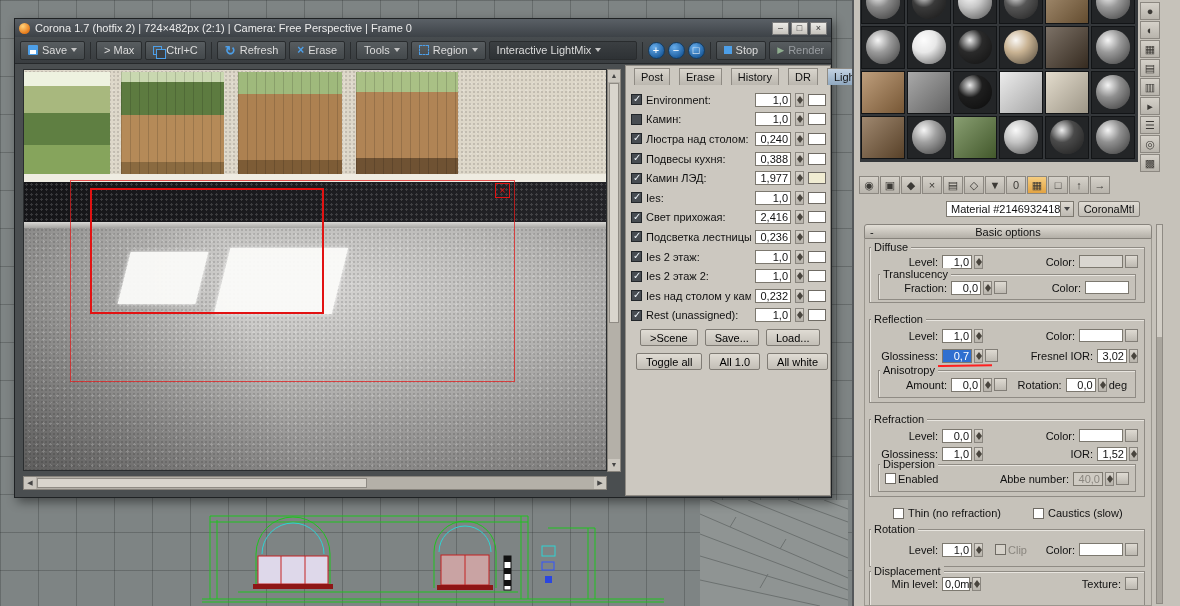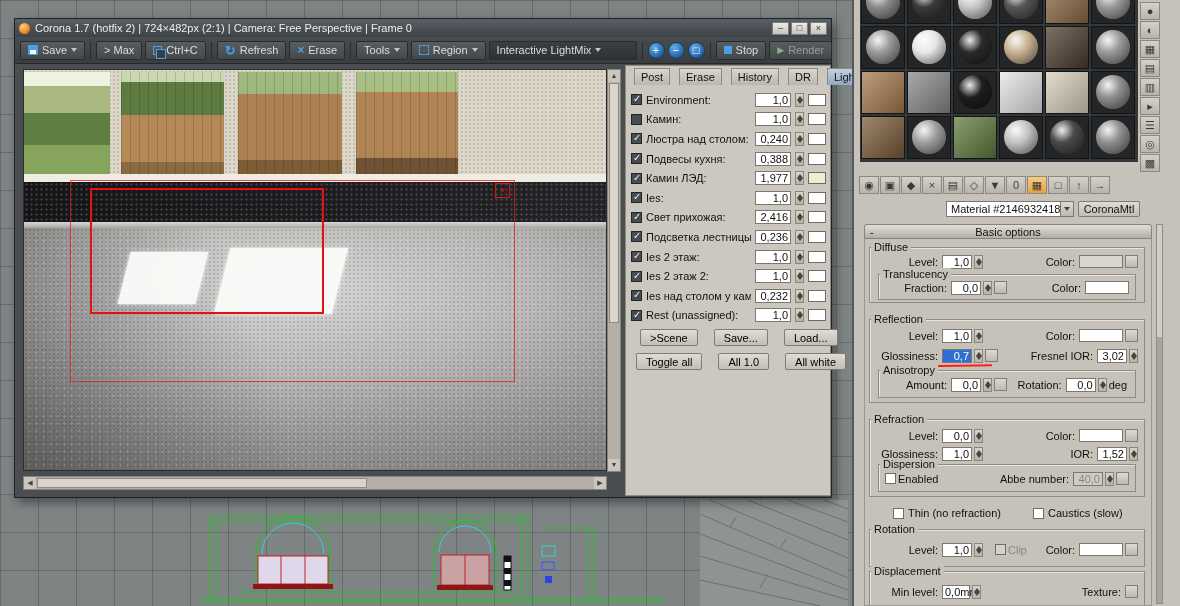--- a/index.html
+++ b/index.html
@@ -69,21 +69,21 @@
 .tabs{position:absolute;left:8px;top:2px;right:2px;height:17px;display:flex;gap:9px}
 .tab{padding:2px 6px 0 6px;background:linear-gradient(#d9d5cd,#bbb7af);border:1px solid #8f8b84;border-bottom:none;font-size:11px;white-space:nowrap}
 .tab.active{background:linear-gradient(#c3d2e2,var(--active_tab_blue,#8fa8c0))}
 .lm-rows{position:absolute;left:5px;top:24px;right:4px}
 .lm-row{display:flex;align-items:center;height:19.6px;gap:4px}
 .cb{width:11px;height:11px;background:#474c51;border:1px solid #22262a;position:relative;flex:0 0 auto}
 .cb.checked::after{content:"✓";position:absolute;left:1px;top:-2px;color:#eef4fa;font-size:10px}
 .lm-label{flex:1 1 auto;white-space:nowrap;overflow:hidden;font-size:11px}
 .lm-val{flex:0 0 auto;width:36px;height:14px;background:#fff;border:1px solid #7c786f;text-align:right;padding-right:2px;font-size:11px;line-height:12px}
 .sw{flex:0 0 auto;width:18px;height:12px;border:1px solid #6f6b64}
-.lm-btns{position:absolute;display:flex;gap:16px}
+.lm-btns{position:absolute;display:flex;gap:7px}
 .pbtn{height:17px;background:linear-gradient(#e0dcd4,#c2beb6);border:1px solid #807c75;border-radius:2px;font-size:11px;font-family:inherit;padding:0 9px;white-space:nowrap}
 
 
 .sp{display:inline-block;position:relative;width:9px;height:14px;background:linear-gradient(#d9d5cd,#b7b3ab);border:1px solid #8a867f;flex:0 0 auto}
 .sp::before,.sp::after{content:"";position:absolute;left:1px;width:0;height:0;border-left:3px solid transparent;border-right:3px solid transparent}
 .sp::before{top:2px;border-bottom:4px solid #49453e}
 .sp::after{bottom:2px;border-top:4px solid #49453e}
 
 
 #mated{position:absolute;left:852px;top:0;width:328px;height:606px;background:#c6c2ba;border-left:2px solid #55585a}
@@ -578,21 +578,21 @@
             <span class="cb2 dis"></span>
             <span class="dim">Clip</span>
             <span class="lbl mlauto">Color:</span>
             <span class="sw2"></span>
             <span class="mapbtn"></span>
           </div>
         </div>
 
         <div class="grp" style="top:332px;height:44px">
           <span class="gtitle">Displacement</span>
-          <div class="prow" style="top:12px">
+          <div class="prow" style="top:4px">
             <span class="lbl lbl1">Min level:</span>
             <span class="nf wide">0,0mm</span>
               <span class="sp"></span>
             <span class="lbl mlauto">Texture:</span>
             <span class="mapbtn"></span>
           </div>
         </div>
 
       </div>
     </div>

